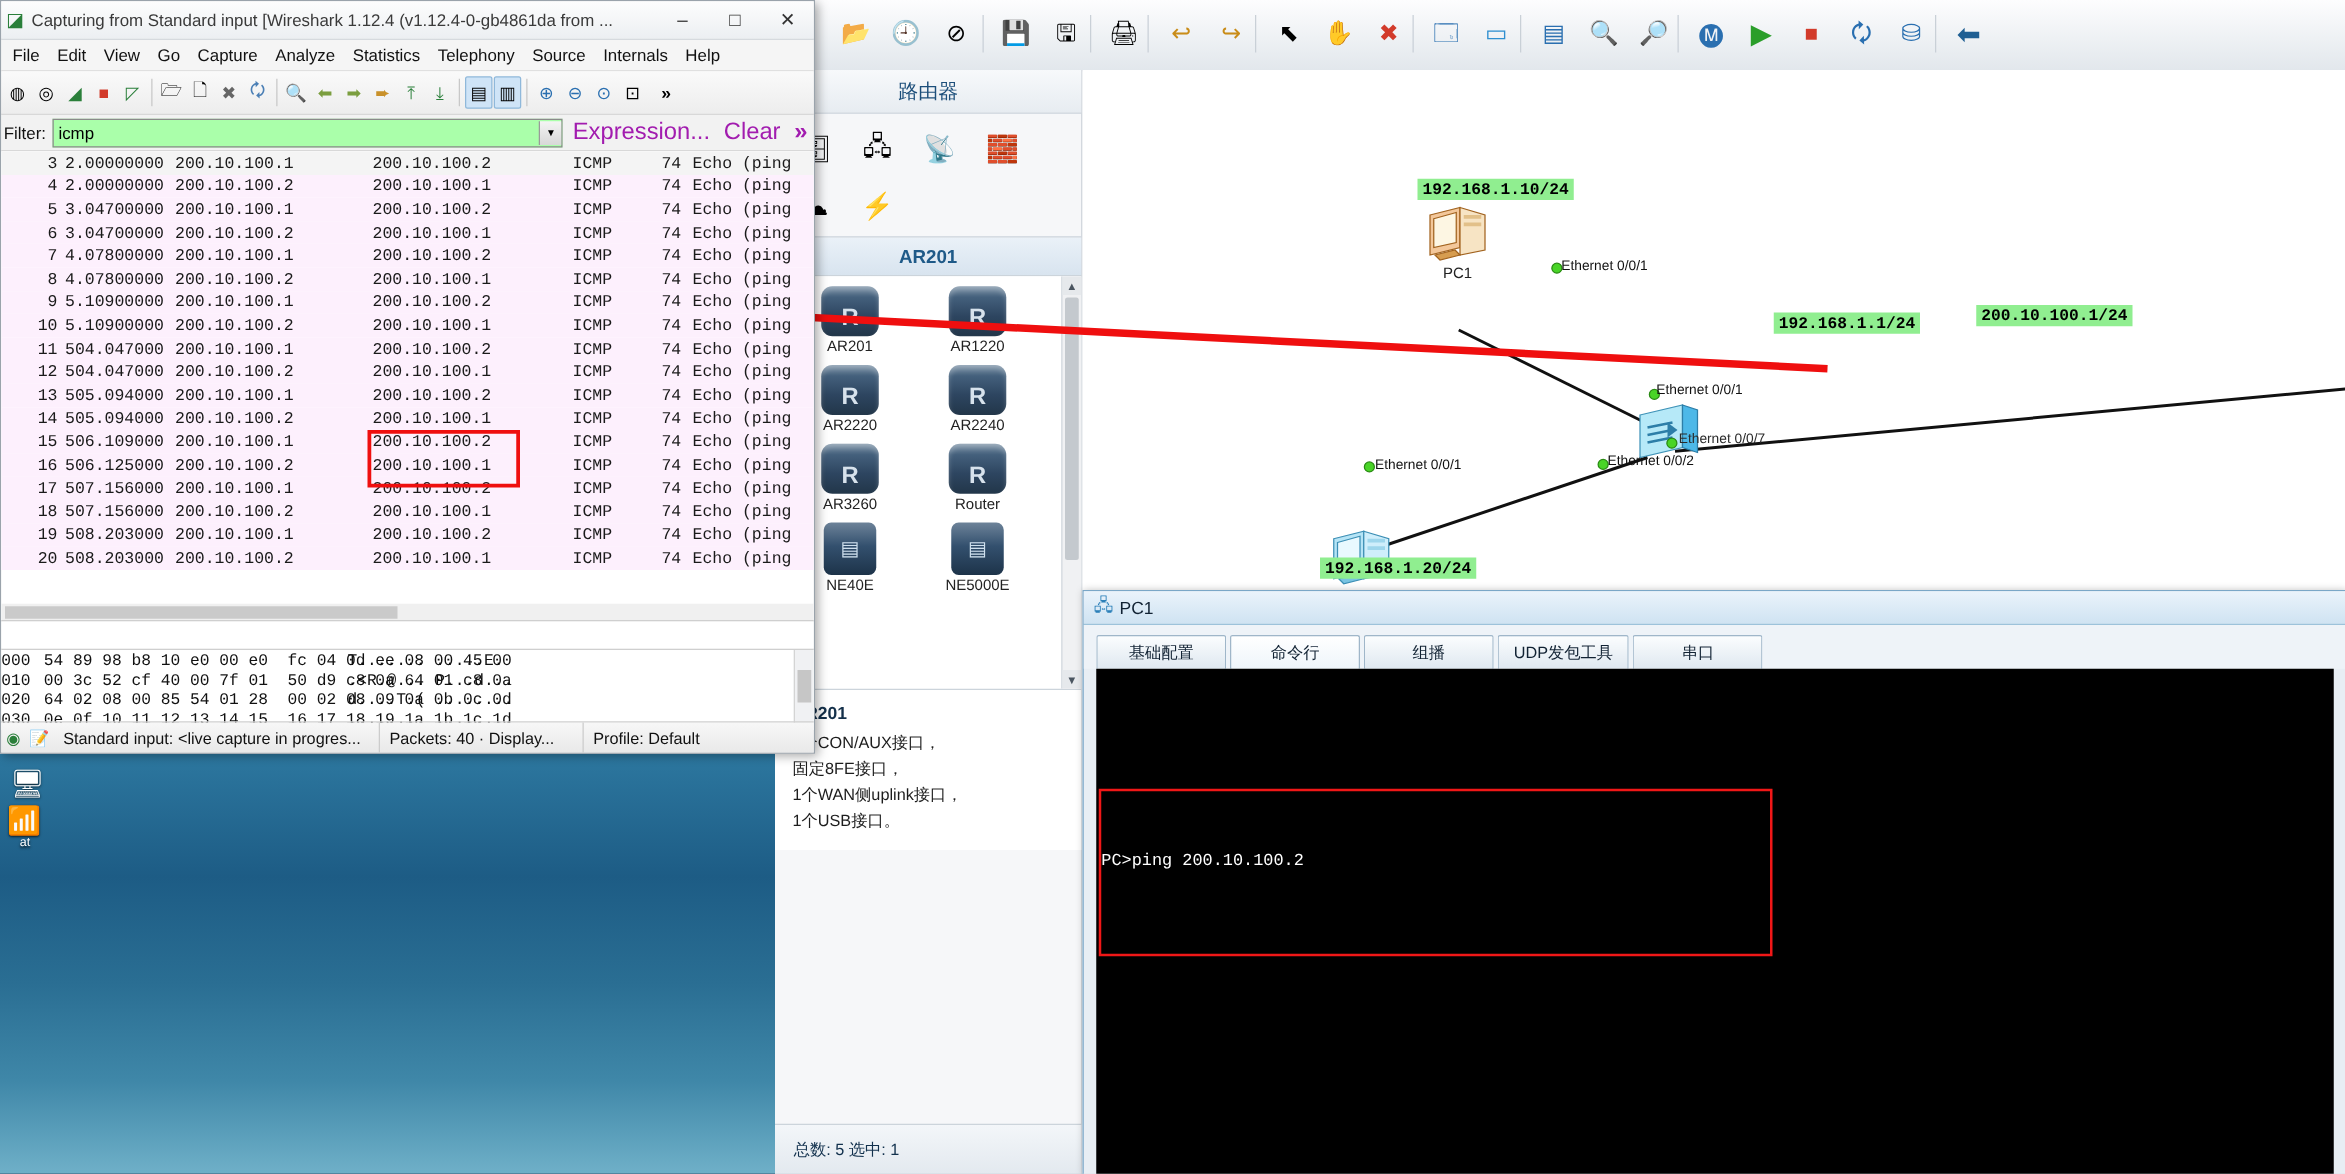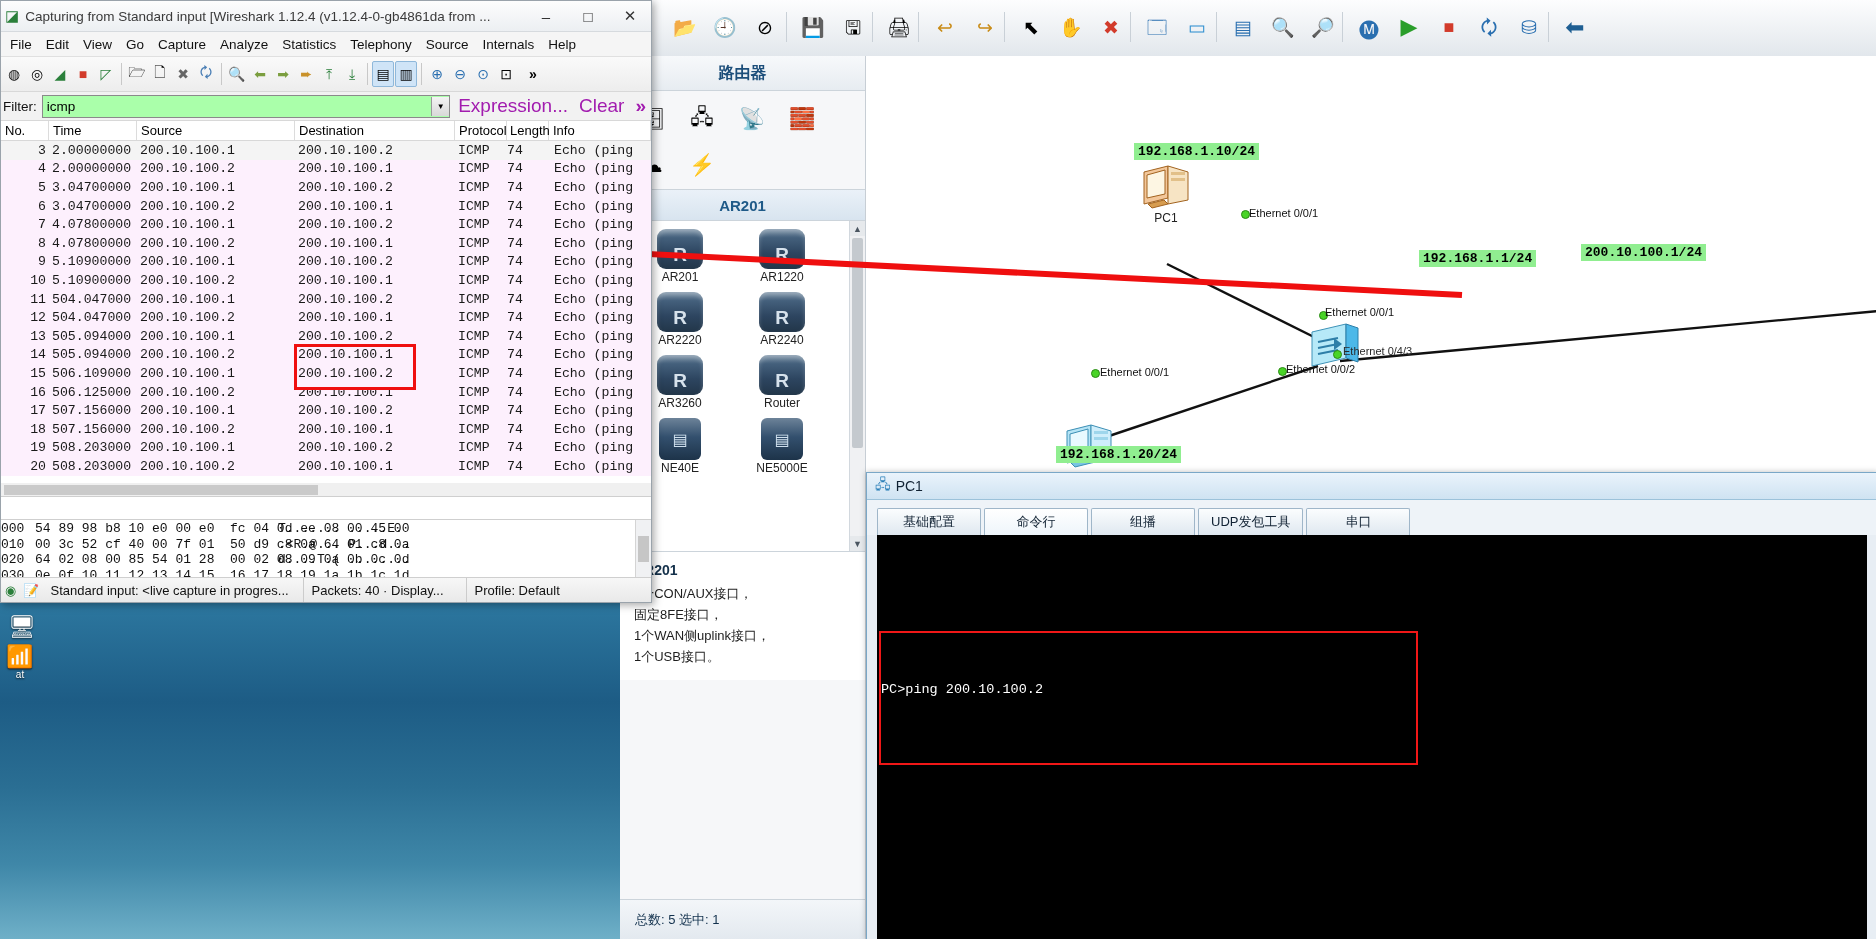--- a/index.html
+++ b/index.html
@@ -23,21 +23,21 @@
     background:linear-gradient(180deg,#fdfdfe 0%,#eef1f4 55%,#e2e7ec 100%);
     border-bottom:1px solid #c3cbd3;}
   .tb-btn{position:absolute;top:8px;width:38px;height:38px;border-radius:4px;
     display:flex;align-items:center;justify-content:center;font-size:19px;line-height:1;}
   .tb-sep{position:absolute;top:12px;width:1px;height:30px;background:#c9d0d7;}
 
   
   #dev-panel{position:absolute;left:0;top:56px;width:245px;height:883px;
     background:#f6f7f9;border-right:1px solid #c7ced5;}
   #dev-title{height:34px;display:flex;align-items:center;justify-content:center;
-    font-size:16px;font-weight:bold;color:#1c4e7a;
+    font-size:16px;font-weight:normal;color:#1c4e7a;
     background:linear-gradient(180deg,#f7f9fb,#e7ecf1);border-bottom:1px solid #ccd4db;}
   #dev-icons{display:flex;flex-wrap:wrap;gap:6px;padding:8px 10px 4px 10px;}
   .dev-ic{width:44px;height:40px;border-radius:4px;display:flex;align-items:center;
     justify-content:center;font-size:21px;}
   #dev-sub{height:30px;display:flex;align-items:center;justify-content:center;
     font-size:15px;font-weight:bold;color:#1f5a88;
     background:linear-gradient(180deg,#eaf1f8,#d8e4ef);
     border-top:1px solid #ccd4db;border-bottom:1px solid #ccd4db;}
   #dev-list{position:relative;height:330px;overflow:hidden;background:#fff;
     border-bottom:1px solid #ccd4db;}
@@ -126,21 +126,21 @@
   .prow{display:flex;height:18.6px;font-family:"Liberation Mono",monospace;font-size:13.2px;
     color:#1a1a1a;align-items:center;}
   .prow.odd{background:#fdf0fd;}
   .prow.even{background:#fdf0fd;}
   .prow.first{background:#f4f4f4;}
   .c-no{width:48px;text-align:right;padding-right:3px;box-sizing:border-box;}
   .c-time{width:88px;padding-left:3px;box-sizing:border-box;}
   .c-src{width:158px;padding-left:3px;box-sizing:border-box;}
   .c-dst{width:160px;padding-left:3px;box-sizing:border-box;}
   .c-proto{width:52px;padding-left:3px;box-sizing:border-box;}
-  .c-len{width:42px;text-align:left;padding-right:4px;box-sizing:border-box;}
+  .c-len{width:42px;text-align:right;padding-right:4px;box-sizing:border-box;}
   .c-info{flex:1;padding-left:5px;box-sizing:border-box;white-space:nowrap;}
   #dst-hl{position:absolute;left:293px;top:223px;width:116px;height:40px;
     border:3px solid #ef0f0f;pointer-events:none;}
   #hscroll{position:absolute;left:0;bottom:0;width:652px;height:13px;background:#f0f0f0;}
   #hthumb{position:absolute;left:3px;top:2px;width:314px;height:10px;background:#cacaca;}
   #ws-detail{height:22px;background:#fff;}
   #hexpane{position:relative;height:63px;background:#fff;border-top:1px solid #cfcfcf;
     font-family:"Liberation Mono",monospace;font-size:13px;line-height:15.5px;color:#111;
     padding-top:1px;overflow:hidden;}
   .hexrow{display:flex;white-space:pre;}
@@ -302,21 +302,21 @@
         <polygon points="40,6 52,10 52,44 40,40" fill="#4db8e8" stroke="#2d7ea8"></polygon>
         <path d="M12,24 L32,20 M12,30 L32,26 M12,36 L32,32" stroke="#2d7ea8" stroke-width="2" fill="none"></path>
         <polygon points="28,20 36,26 28,32" fill="#2d7ea8"></polygon>
       </svg>
     </div>
     <div class="led" style="left:453px;top:255px"></div>
     <div class="iflbl" style="left:459px;top:250px">Ethernet 0/0/1</div>
     <div class="led" style="left:412px;top:311px"></div>
     <div class="iflbl" style="left:420px;top:307px">Ethernet 0/0/2</div>
     <div class="led" style="left:467px;top:294px"></div>
-    <div class="iflbl" style="left:477px;top:289px;color:#2a2a2a">Ethernet 0/4/3</div>
+    <div class="iflbl" style="left:477px;top:289px;color:#2a2a2a">Ethernet 0/0/7</div>
 
     <div class="node" style="left:188px;top:367px;width:70px">
       <div class="pcbody">
         <svg width="56" height="46" viewBox="0 0 56 46">
           <polygon points="6,8 30,2 30,34 6,40" fill="#b5e4f6" stroke="#3c8fb5"></polygon>
           <polygon points="9,11 27,6 27,30 9,34" fill="#e9f9ff" stroke="#3c8fb5"></polygon>
           <polygon points="30,2 50,8 50,36 30,40" fill="#cfeefb" stroke="#3c8fb5"></polygon>
           <rect x="33" y="8" width="14" height="3" fill="#9ed6ec"></rect>
           <rect x="33" y="14" width="14" height="3" fill="#9ed6ec"></rect>
           <polygon points="10,40 26,36 30,40 14,44" fill="#79c4e2" stroke="#3c8fb5"></polygon>
@@ -425,29 +425,20 @@
     <div id="filter-box">
       <div id="filter-val" placeholder="Apply a display filter ...">icmp</div>
       <div id="filter-drop">▼</div>
     </div>
     <span class="flink">Expression...</span>
     <span class="flink">Clear</span>
     <span class="flink" style="font-weight:bold">»</span>
   </div>
 
   <div id="pktlist">
-    <div id="pkt-head">
-      <div class="c-no" style="text-align:left;padding-left:4px">No.</div>
-      <div class="c-time">Time</div>
-      <div class="c-src">Source</div>
-      <div class="c-dst">Destination</div>
-      <div class="c-proto">Protocol</div>
-      <div class="c-len" style="text-align:left;padding-left:3px">Length</div>
-      <div class="c-info">Info</div>
-    </div>
     <div id="pkt-rows">
         <div class="prow first">
           <div class="c-no">3</div>
           <div class="c-time">2.00000000</div>
           <div class="c-src">200.10.100.1</div>
           <div class="c-dst">200.10.100.2</div>
           <div class="c-proto">ICMP</div>
           <div class="c-len">74</div>
           <div class="c-info">Echo (ping</div>
         </div>

